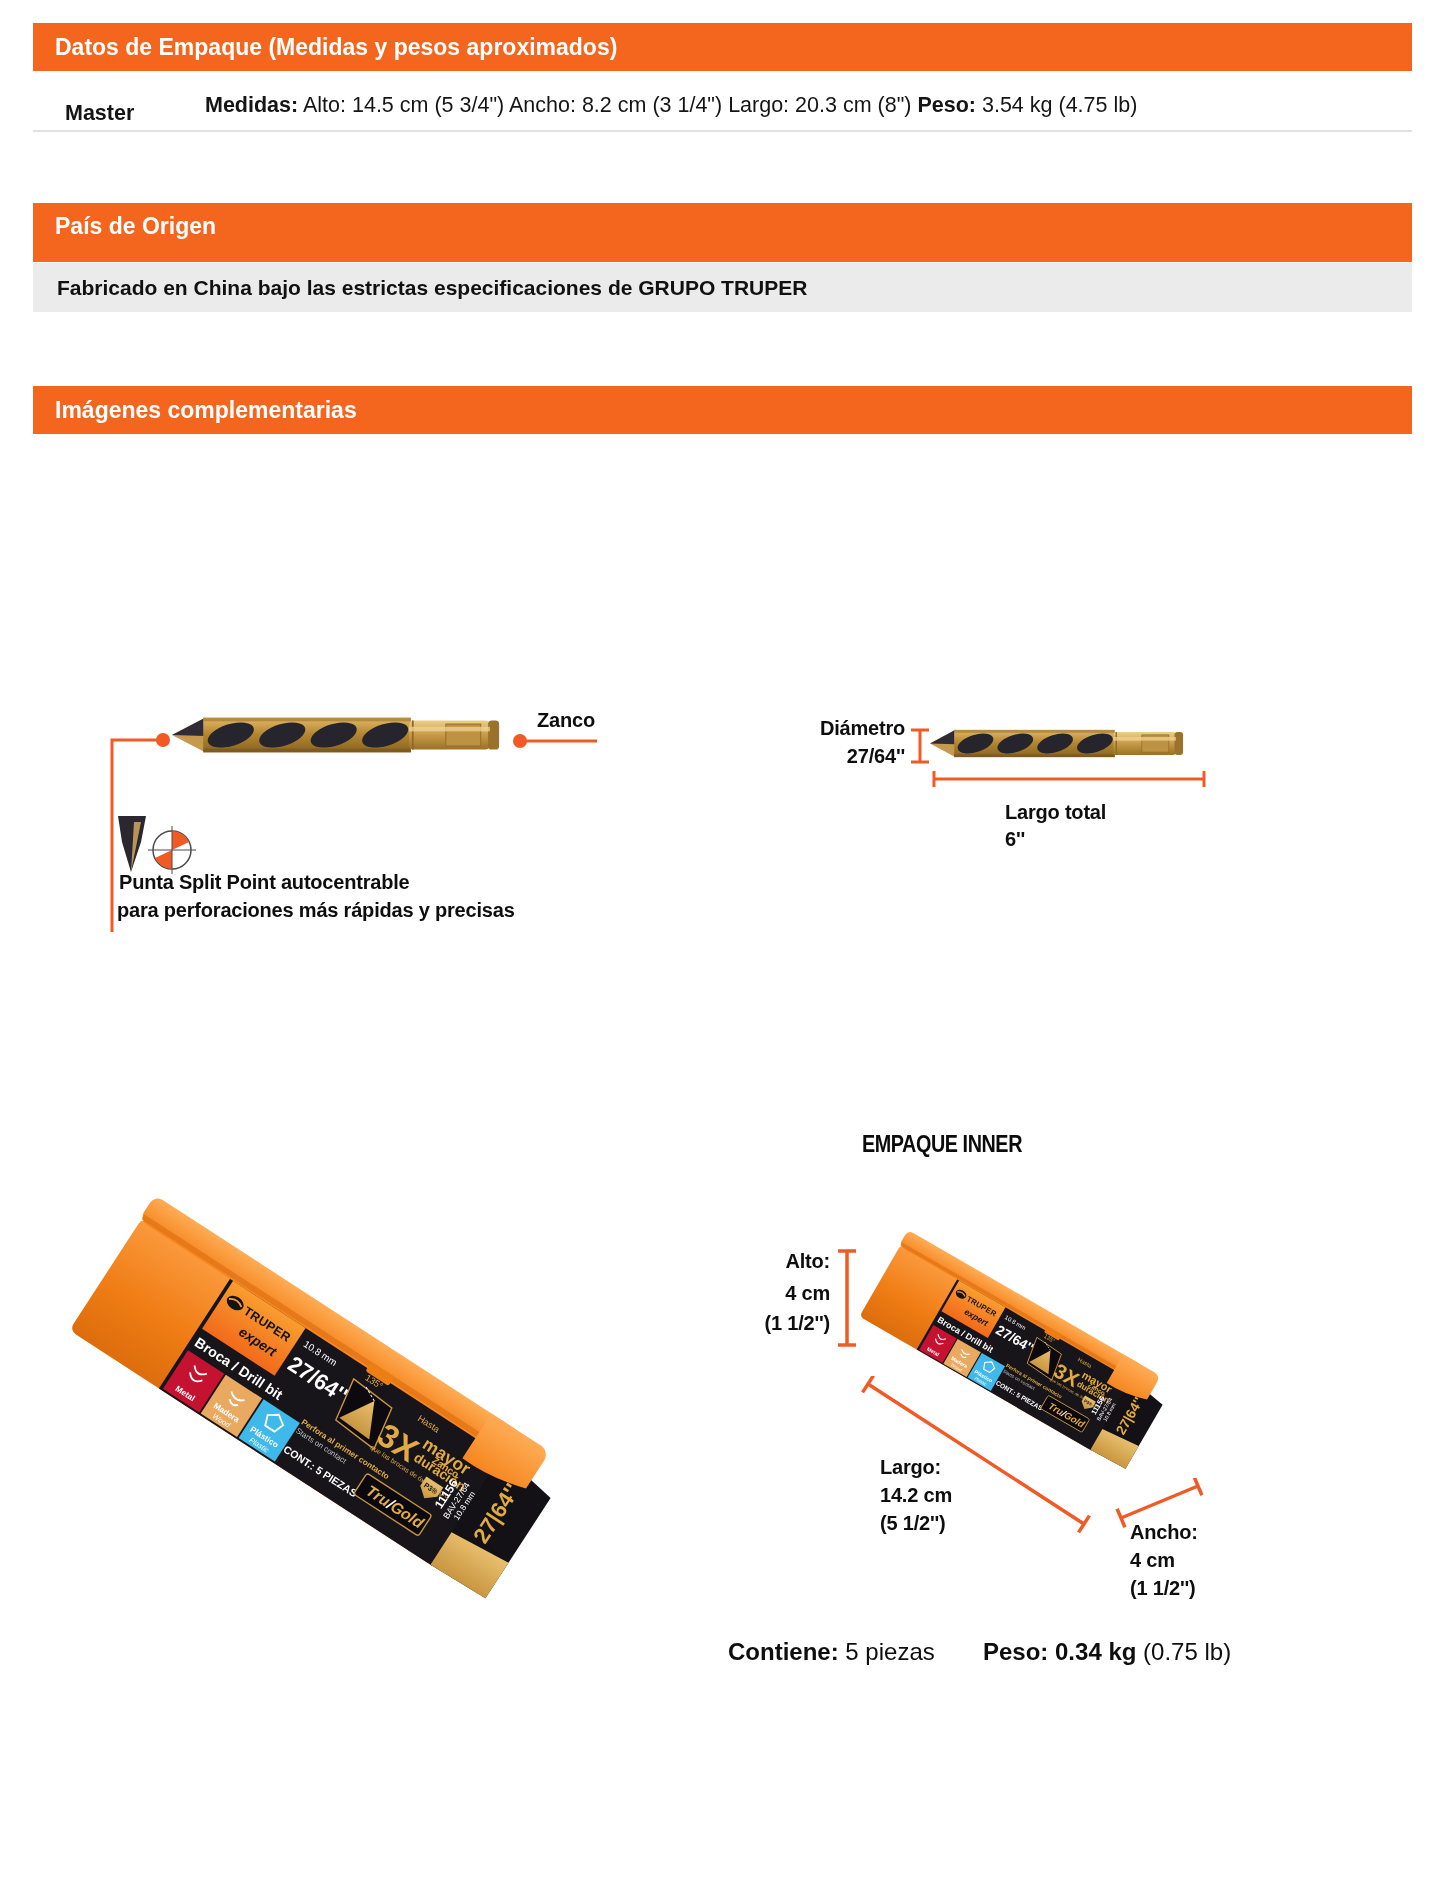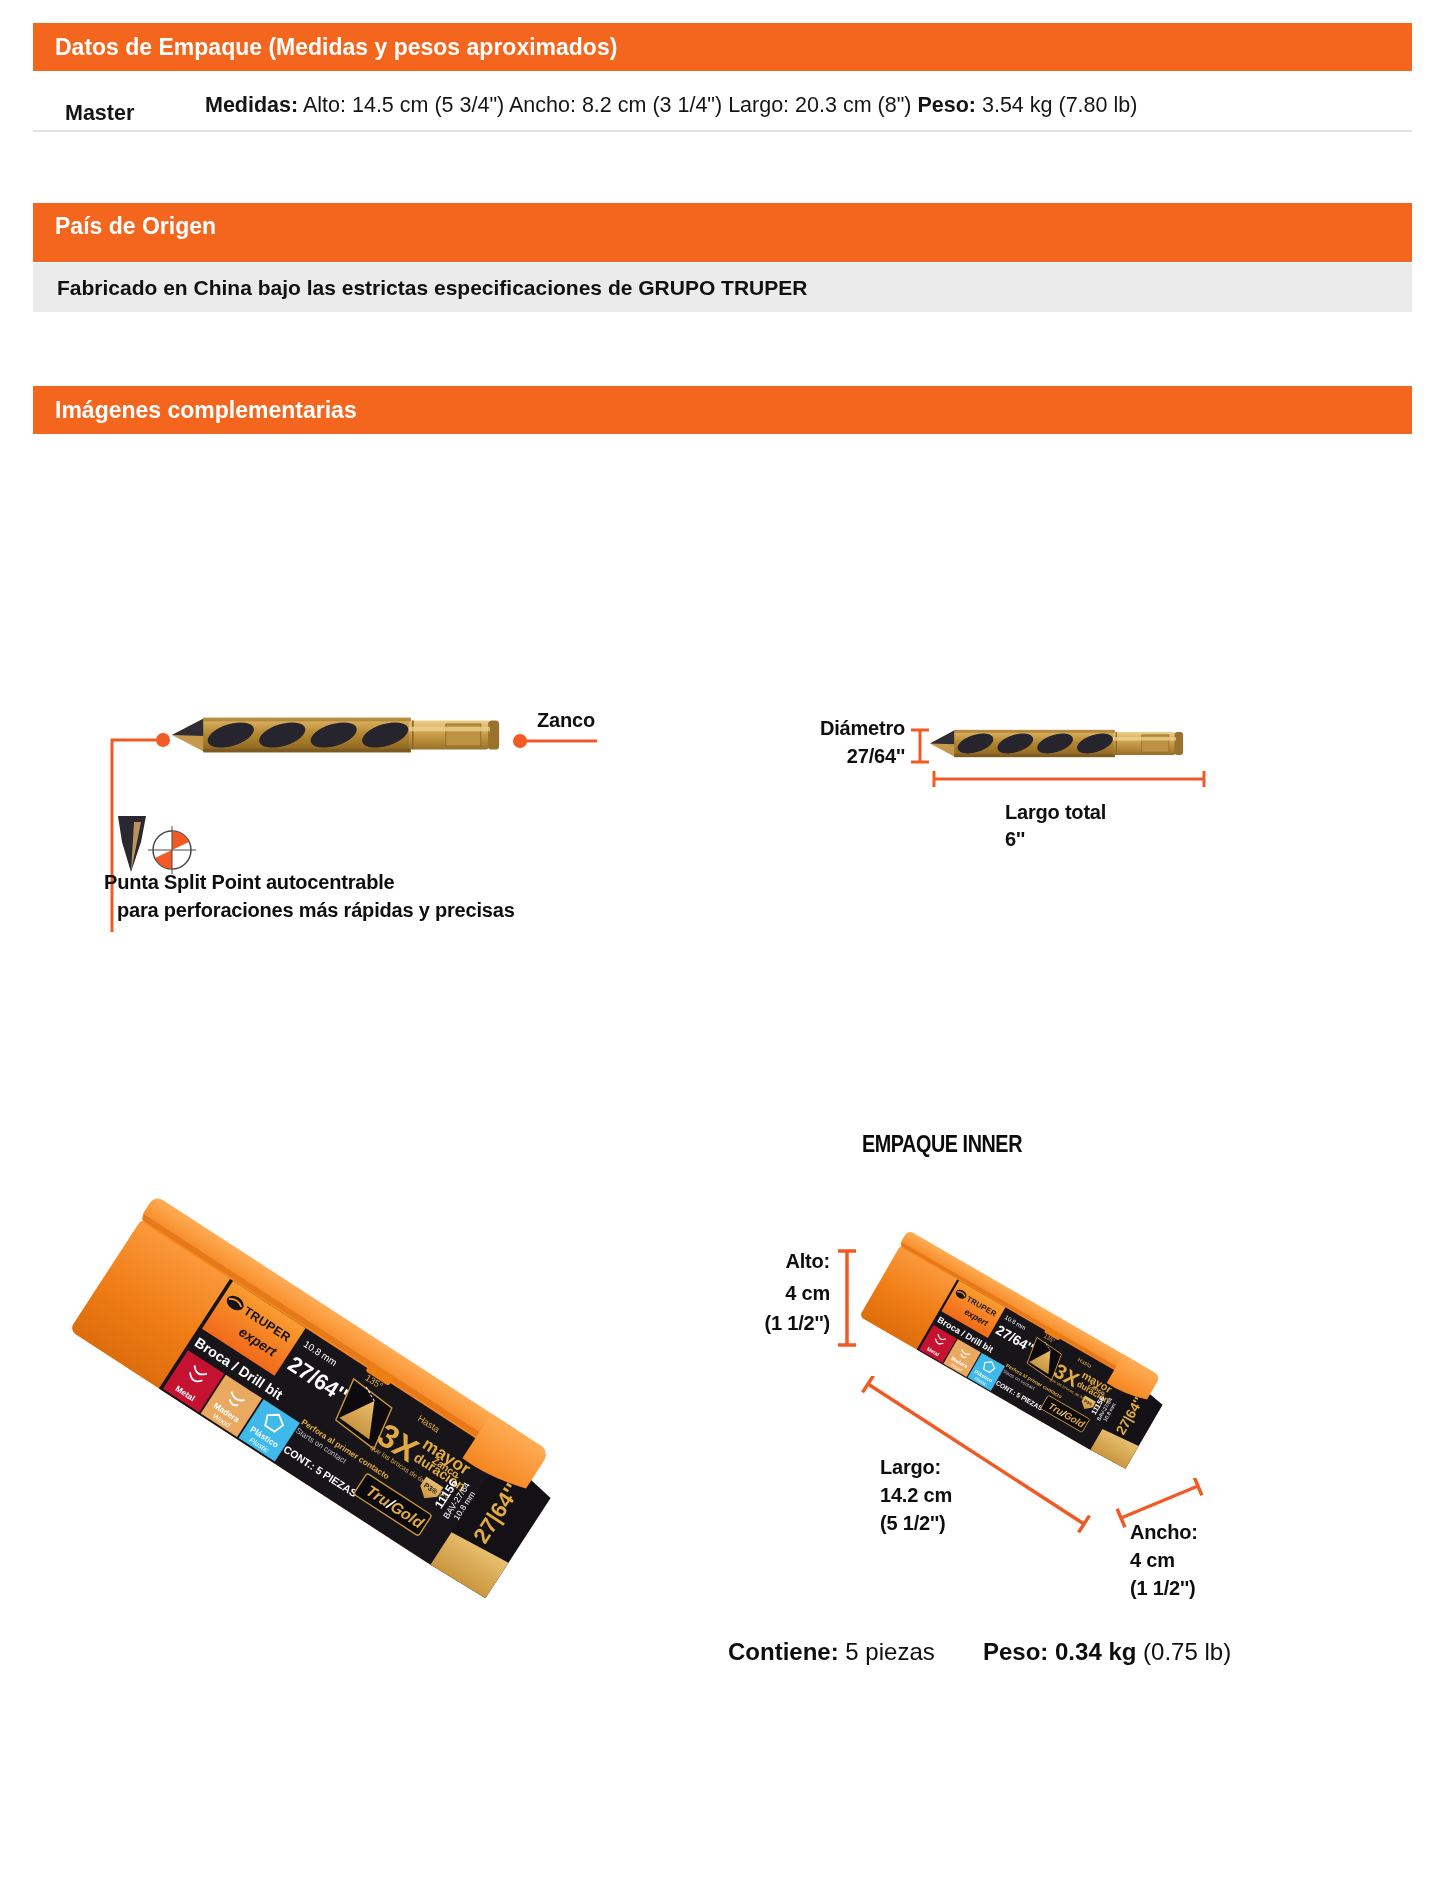--- a/index.html
+++ b/index.html
@@ -175,21 +175,21 @@
     </defs>
   </svg>
 
   <div class="bar" style="top:23px">Datos de Empaque (Medidas y pesos aproximados)</div>
 
   <div class="t body-txt b" style="left:65px;top:93px">Master</div>
   <div class="t body-txt" style="left:205px;top:93px">
     <span class="b">Medidas:</span>
     <span>Alto: 14.5 cm (5 3/4") Ancho: 8.2 cm (3 1/4") Largo: 20.3 cm (8")</span>
     <span class="b">Peso:</span>
-    <span>3.54 kg (7.80 lb)</span>
+    <span>3.54 kg (4.75 lb)</span>
   </div>
   <div class="divider" style="top:130px"></div>
 
   <div class="bar" style="top:203px;height:59px;line-height:46px">País de Origen</div>
   <div class="grayrow" style="top:263px">Fabricado en China bajo las estrictas especificaciones de GRUPO TRUPER</div>
 
   <div class="bar" style="top:386px">Imágenes complementarias</div>
 
   <svg class="t" style="left:172px;top:714px" width="340" height="42" viewBox="0 0 370 46" preserveAspectRatio="none">
     <use href="#drillbit"></use>
@@ -212,21 +212,21 @@
       <path d="M21,60 L27,30 L31,10 L24,10 Z" fill="#C9A05C" opacity="0.9"></path>
     </g>
     <g>
       <circle cx="62" cy="38" r="19" fill="#fff" stroke="#4a4a4a" stroke-width="1.5"></circle>
       <path d="M62,38 L62,19 A19,19 0 0 1 79,30 Z" fill="#F15A24"></path>
       <path d="M62,38 L62,57 A19,19 0 0 1 45,46 Z" fill="#F15A24"></path>
       <line x1="62" y1="14" x2="62" y2="62" stroke="#4a4a4a" stroke-width="1"></line>
       <line x1="38" y1="38" x2="86" y2="38" stroke="#4a4a4a" stroke-width="1"></line>
     </g>
   </svg>
-  <div class="t lbl" style="left:104px;top:870px">Punta Split Point autocentrable</div>
+  <div class="t lbl" style="left:119px;top:870px">Punta Split Point autocentrable</div>
   <div class="t lbl" style="left:117px;top:898px">para perforaciones más rápidas y precisas</div>
 
   <div class="t lbl rgt" style="left:790px;top:716px;width:115px">Diámetro</div>
   <div class="t lbl rgt" style="left:790px;top:744px;width:115px">27/64''</div>
   <svg class="t" style="left:909px;top:726px" width="22" height="40">
     <line x1="11" y1="4" x2="11" y2="36" stroke="#F15A24" stroke-width="3"></line>
     <line x1="2" y1="4" x2="20" y2="4" stroke="#F15A24" stroke-width="3"></line>
     <line x1="2" y1="36" x2="20" y2="36" stroke="#F15A24" stroke-width="3"></line>
   </svg>
   <svg class="t" style="left:930px;top:727px" width="263" height="33" viewBox="0 0 370 46" preserveAspectRatio="none">

